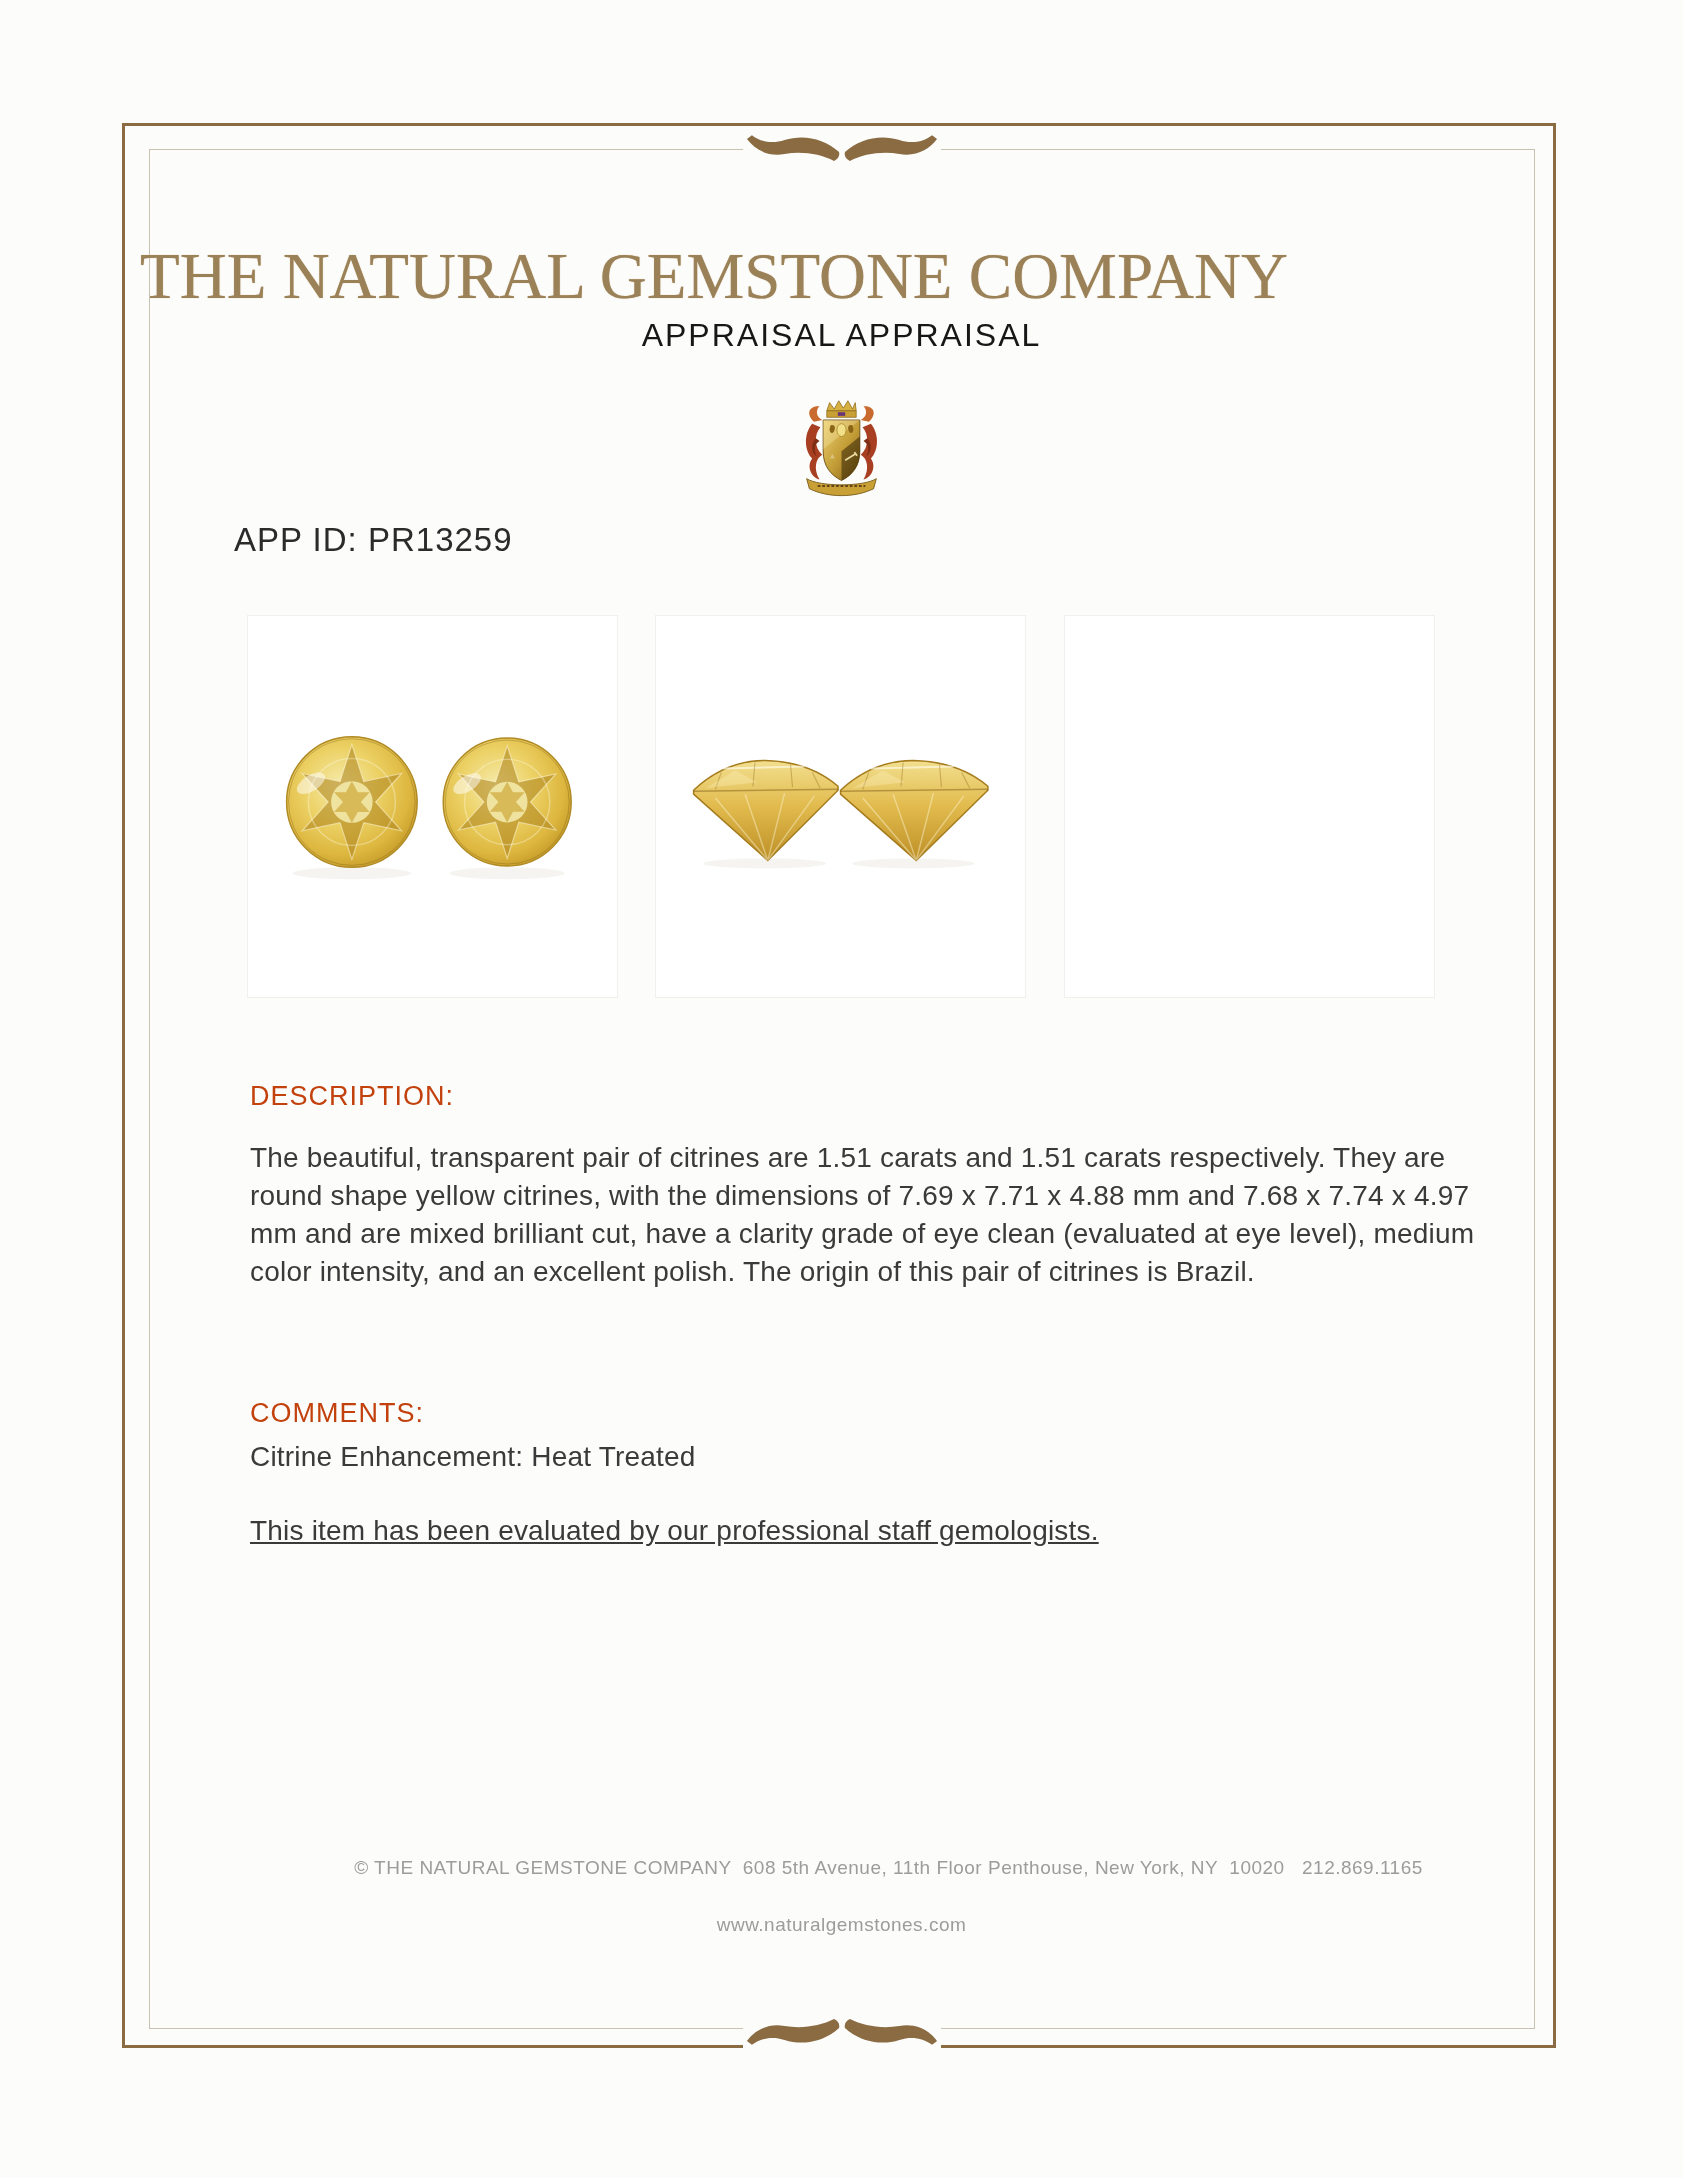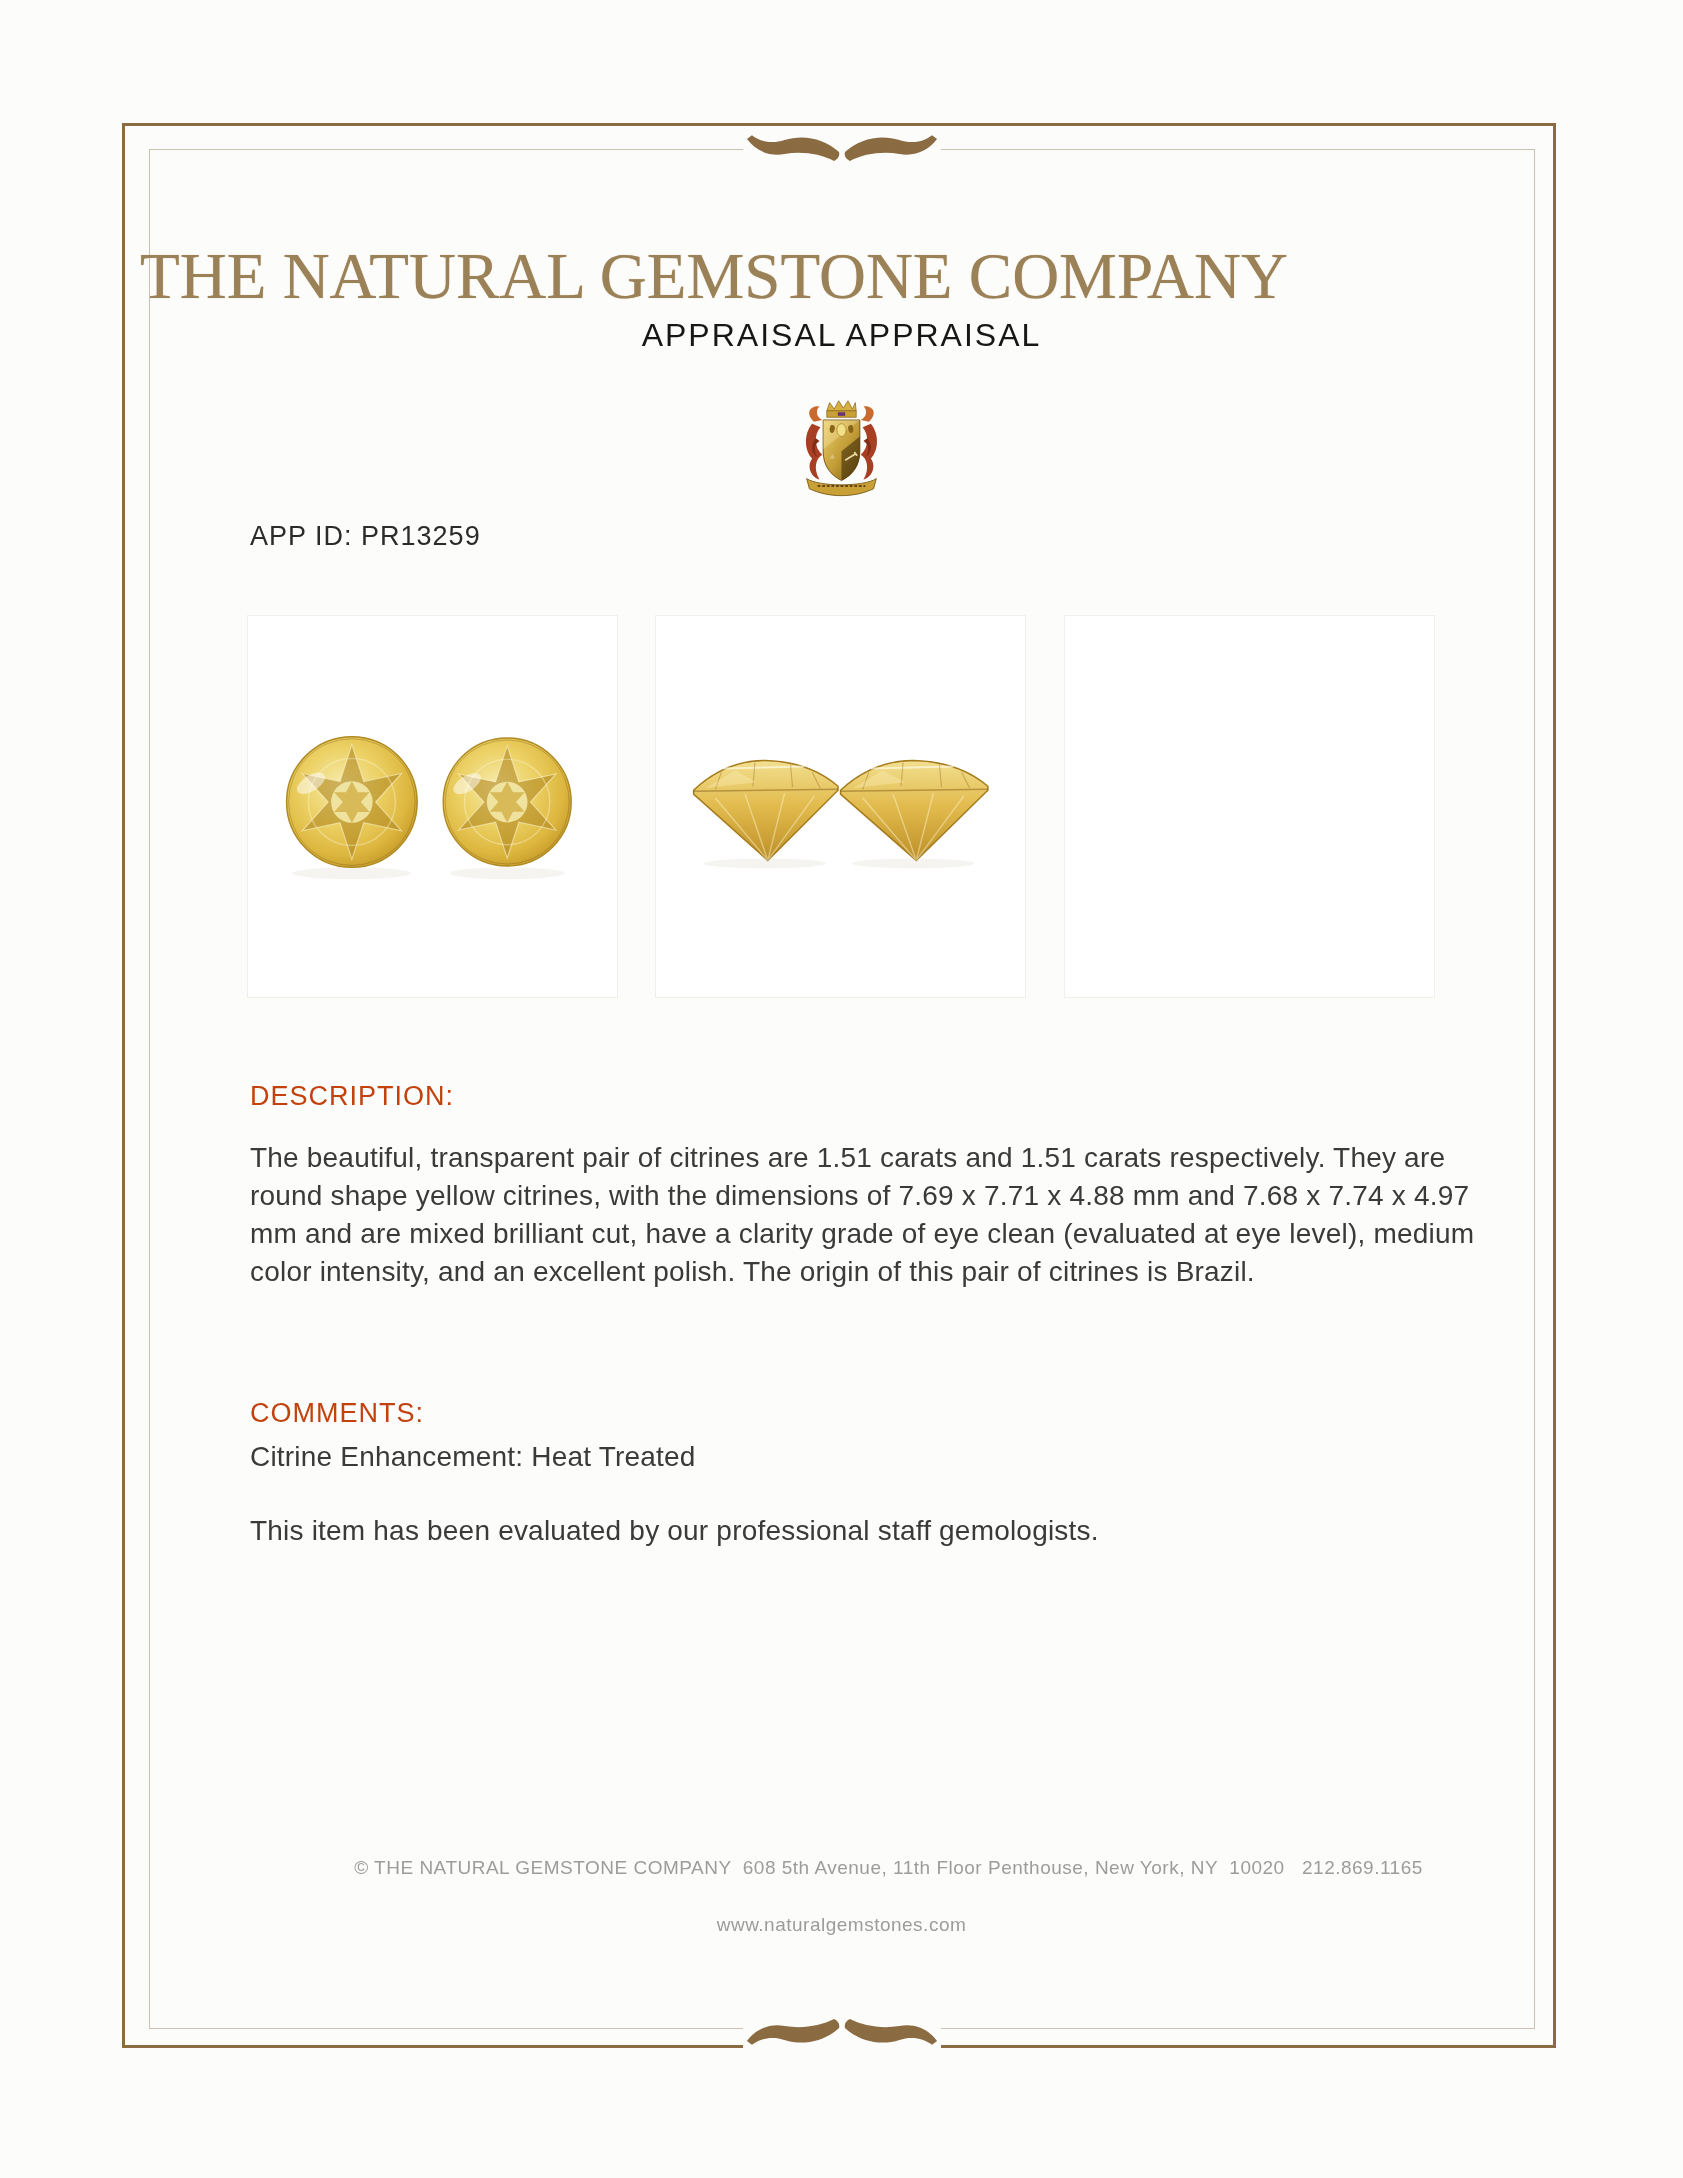--- a/index.html
+++ b/index.html
@@ -30,21 +30,21 @@
     color:#9b8157;text-shadow:0 0 1px #bfa87e;letter-spacing:0px;white-space:nowrap;
   }
   .doc-type{
     position:absolute;left:0;top:319px;width:1683px;text-align:center;
     font-size:32px;line-height:1;color:#171717;letter-spacing:2px;
   }
   .crest{position:absolute;left:798px;top:398px;width:87px;height:99px;}
   .crest svg{display:block;width:87px;height:99px;}
   
   .app-id{
-    position:absolute;left:250px;top:523px;font-size:27px;line-height:1;
+    position:absolute;left:234px;top:523px;font-size:33px;line-height:1;
     color:#2b2b2b;letter-spacing:1px;
   }
   
   .photo-box{
     position:absolute;top:616px;width:369px;height:381px;background:#ffffff;
     box-shadow:0 0 0 1px rgba(150,140,120,0.10);
   }
   .photo-box.p1{left:248px;}
   .photo-box.p2{left:656px;}
   .photo-box.p3{left:1065px;}
@@ -56,21 +56,21 @@
   }
   .h-desc{top:1079px;}
   .h-comm{top:1396px;}
   .body-text{
     position:absolute;left:250px;width:1257px;font-size:28px;line-height:38px;
     color:#3a3a3a;letter-spacing:0.2px;
   }
   .para1{top:1139px;}
   .para2{top:1303px;}
   .comm1{top:1438px;}
-  .comm2{top:1512px;}
+  .comm2{top:1512px;text-decoration:underline;}
   
   .footer-line{
     position:absolute;left:0;width:1683px;text-align:center;
     font-size:19px;line-height:1.3;color:#9c9c9c;letter-spacing:0.5px;
     white-space:pre-wrap;
   }
   .f1{top:1856px;margin-left:47px;}
   .f2{top:1913px;}
 </style>
 </head>

